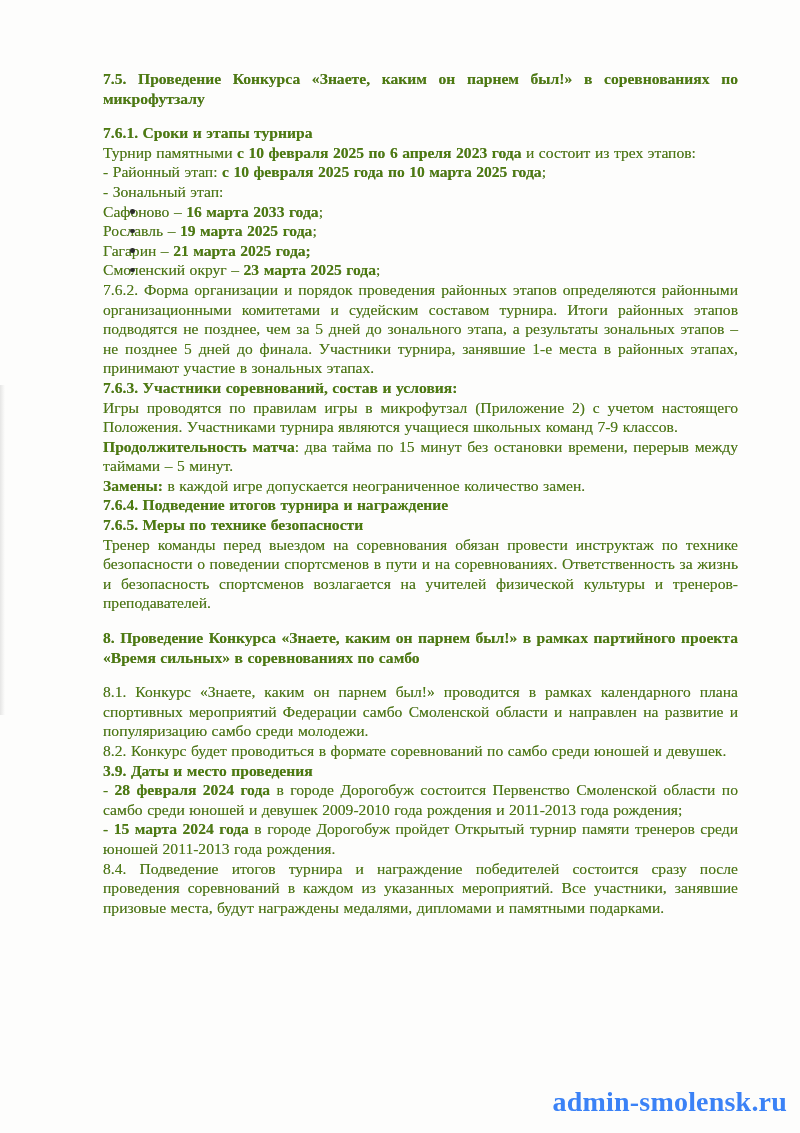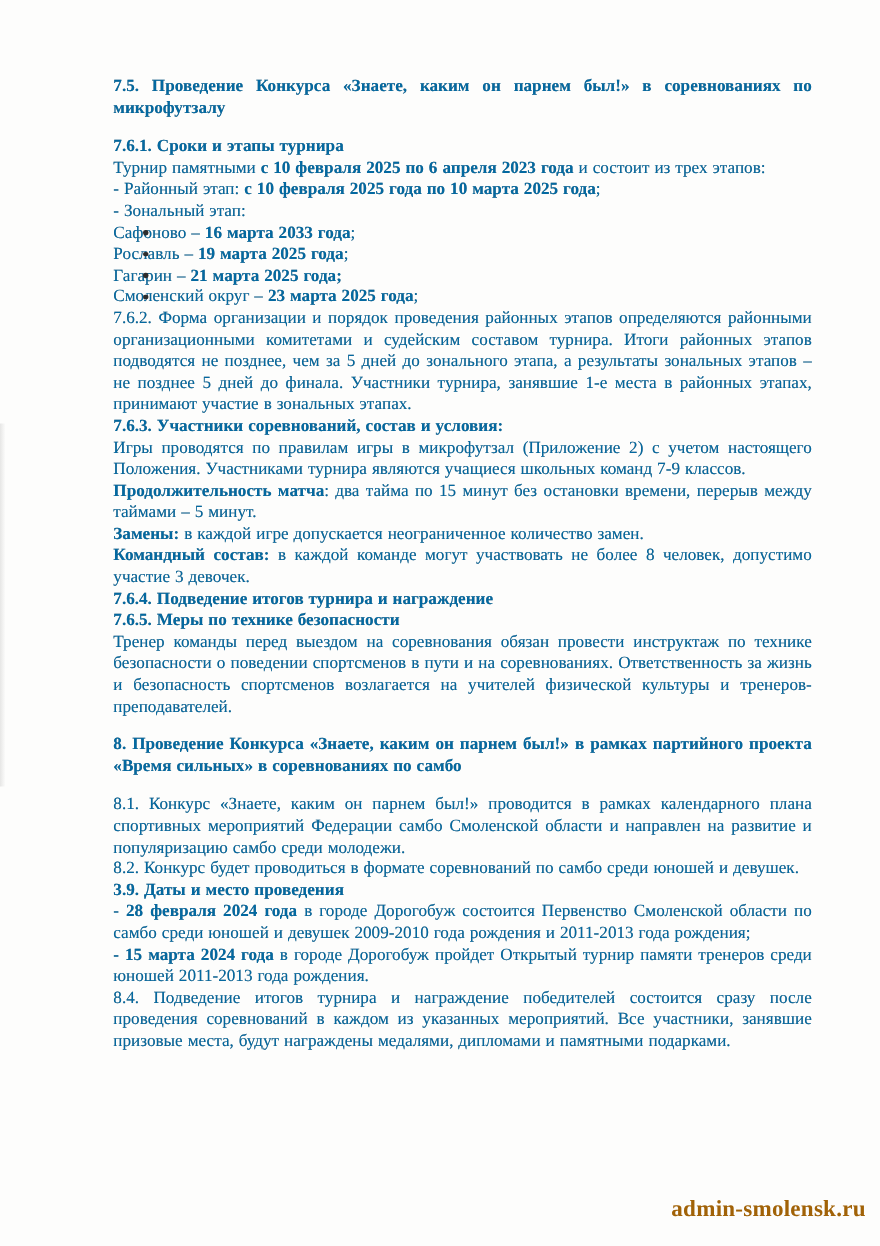--- a/index.html
+++ b/index.html
@@ -25,21 +25,21 @@
     pointer-events: none;
   }
   .content {
     position: absolute;
     left: 103px;
     top: 69px;
     width: 635px;
     font-family: "Liberation Serif", "DejaVu Serif", serif;
     font-size: 15.6px;
     line-height: 19.6px;
-    color: #0369a1;
+    color: #4d7c0f;
     text-align: justify;
     word-spacing: 0.6px;
     text-shadow: 0 0 0.4px rgba(45,45,45,0.5);
   }
   .content p, .content .li {
     margin: 0;
     padding: 0;
   }
   .h { font-weight: bold; }
   .b { font-weight: bold; }
@@ -57,24 +57,24 @@
     width: 4.5px;
     height: 4.5px;
     border-radius: 50%;
     background: #2d2d2d;
   }
   .watermark {
     position: absolute;
     right: 13px;
     top: 1086px;
     font-family: "Liberation Serif", "DejaVu Serif", serif;
-    font-size: 21px;
+    font-size: 28px;
     font-weight: bold;
     letter-spacing: 0.2px;
-    color: #a16207;
+    color: #3b82f6;
     white-space: nowrap;
   }
 </style>
 </head>
 <body>
 
 <div class="page">
   <div class="scan-edge"></div>
   <div class="content">
       <p class="h"><span>7.5. Проведение Конкурса «Знаете, каким он парнем был!» в соревнованиях по микрофутзалу</span></p>
@@ -84,21 +84,20 @@
       <p class="p"><span>- </span><span class="u">Зональный этап:</span></p>
       <div class="li"><span>Сафоново – </span><span class="b">16 марта 2033 года</span><span>;</span></div>
       <div class="li"><span>Рославль – </span><span class="b">19 марта 2025 года</span><span>;</span></div>
       <div class="li"><span>Гагарин – </span><span class="b">21 марта 2025 года;</span></div>
       <div class="li"><span>Смоленский округ – </span><span class="b">23 марта 2025 года</span><span>;</span></div>
       <p class="p"><span>7.6.2. Форма организации и порядок проведения районных этапов определяются районными организационными комитетами и судейским составом турнира. Итоги районных этапов подводятся не позднее, чем за 5 дней до зонального этапа, а результаты зональных этапов – не позднее 5 дней до финала. Участники турнира, занявшие 1-е места в районных этапах, принимают участие в зональных этапах.</span></p>
       <p class="h"><span>7.6.3. Участники соревнований, состав и условия:</span></p>
       <p class="p"><span>Игры проводятся по правилам игры в микрофутзал (Приложение 2) с учетом настоящего Положения. Участниками турнира являются учащиеся школьных команд 7-9 классов.</span></p>
       <p class="p"><span class="b">Продолжительность матча</span><span>: два тайма по 15 минут без остановки времени, перерыв между таймами – 5 минут.</span></p>
       <p class="p"><span class="b">Замены:</span><span> в каждой игре допускается неограниченное количество замен.</span></p>
-      <p class="p"><span class="b">Командный состав:</span><span> в каждой команде могут участвовать не более 8 человек, допустимо участие 3 девочек.</span></p>
       <p class="h"><span>7.6.4. Подведение итогов турнира и награждение</span></p>
       <p class="h"><span>7.6.5. Меры по технике безопасности</span></p>
       <p class="p"><span>Тренер команды перед выездом на соревнования обязан провести инструктаж по технике безопасности о поведении спортсменов в пути и на соревнованиях. Ответственность за жизнь и безопасность спортсменов возлагается на учителей физической культуры и тренеров-преподавателей.</span></p>
       <p class="h gap"><span>8. Проведение Конкурса «Знаете, каким он парнем был!» в рамках партийного проекта «Время сильных» в соревнованиях по самбо</span></p>
       <p class="p gap"><span>8.1. Конкурс «Знаете, каким он парнем был!» проводится в рамках календарного плана спортивных мероприятий Федерации самбо Смоленской области и направлен на развитие и популяризацию самбо среди молодежи.</span></p>
       <p class="p"><span>8.2. Конкурс будет проводиться в формате соревнований по самбо среди юношей и девушек.</span></p>
       <p class="h"><span>3.9. Даты и место проведения</span></p>
       <p class="p"><span>- </span><span class="b u">28 февраля 2024 года</span><span> в городе Дорогобуж состоится Первенство Смоленской области по самбо среди юношей и девушек 2009-2010 года рождения и 2011-2013 года рождения;</span></p>
       <p class="p"><span class="b u">- 15 марта 2024 года</span><span> в городе Дорогобуж пройдет Открытый турнир памяти тренеров среди юношей 2011-2013 года рождения.</span></p>
       <p class="p"><span>8.4. Подведение итогов турнира и награждение победителей состоится сразу после проведения соревнований в каждом из указанных мероприятий. Все участники, занявшие призовые места, будут награждены медалями, дипломами и памятными подарками.</span></p>

